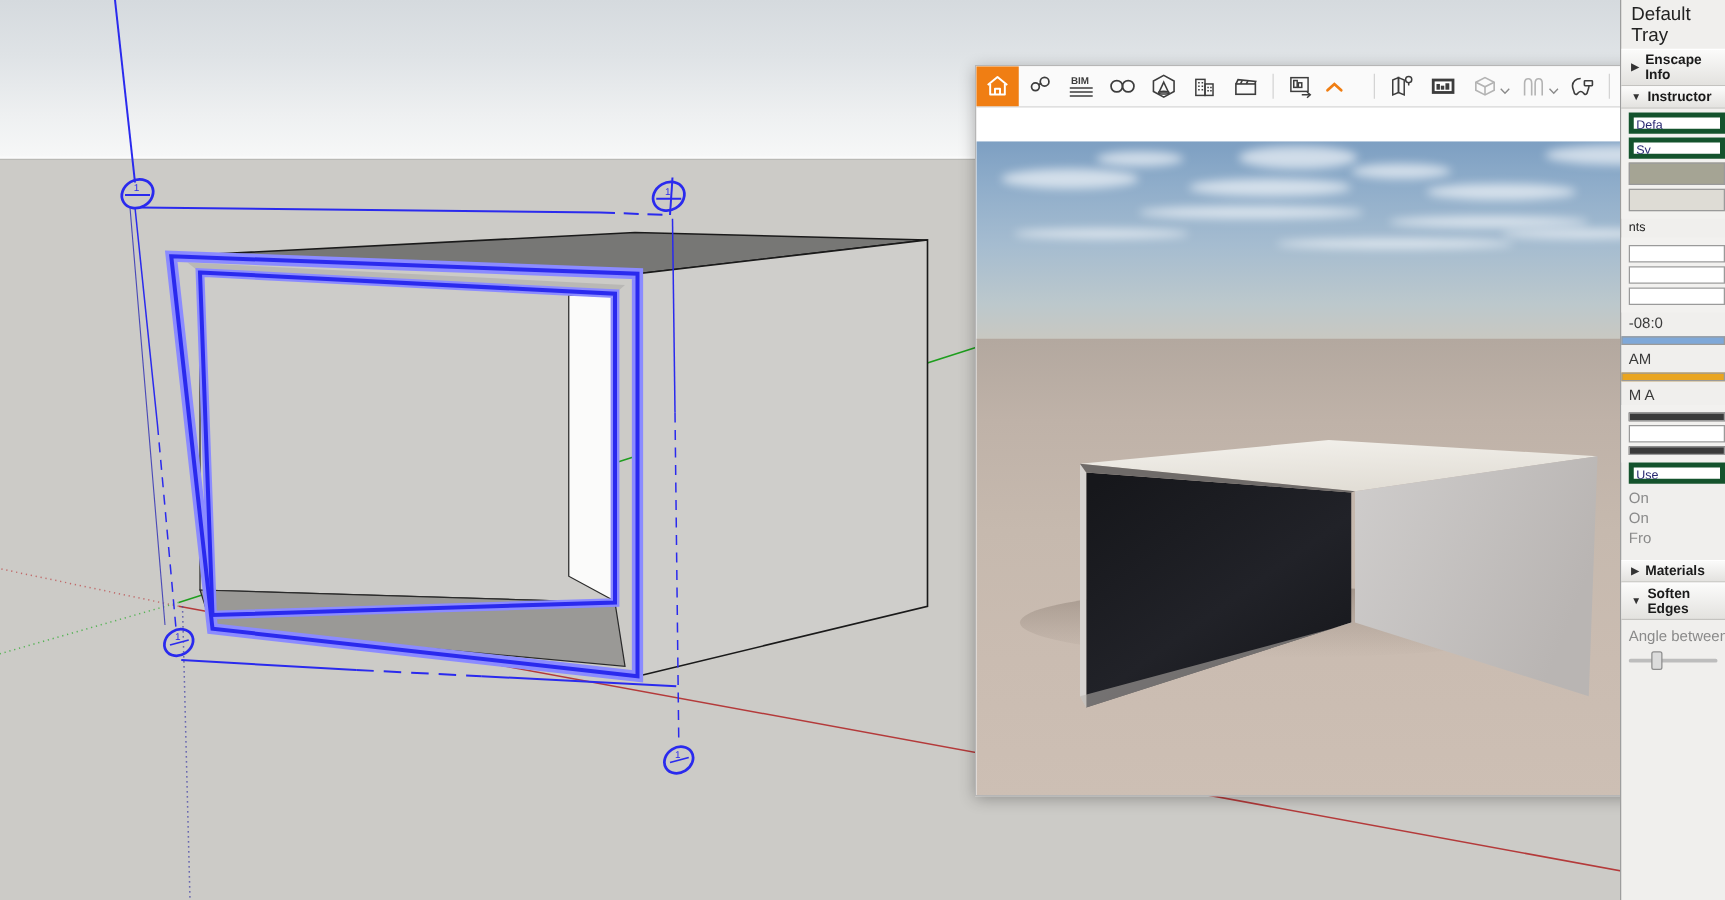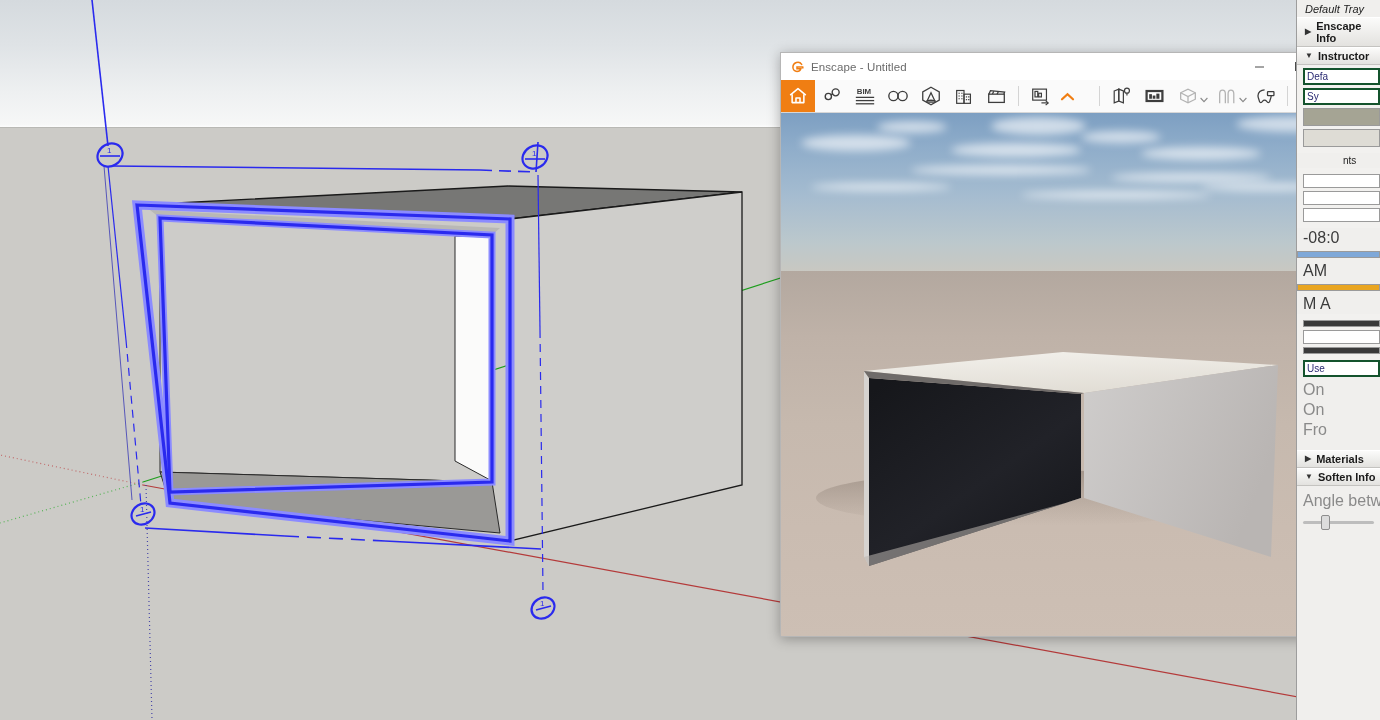--- a/index.html
+++ b/index.html
@@ -87,46 +87,46 @@
   }
 
   
   #default-tray {
     position: absolute; right: 0; top: 0; width: 84px; height: 720px;
     background: #f0efed;
     border-left: 1px solid #9d9d9d;
     font-size: 11px; color: #111;
     overflow: hidden;
   }
-  #tray-title { padding: 3px 0 2px 8px; font-size: 11px; color: #222; font-style: italic; }
+  #tray-title { padding: 3px 0 2px 8px; font-size: 15px; color: #222; }
   .tray-section {
     display: flex; align-items: center; gap: 5px;
     padding: 2px 0 2px 8px;
     background: linear-gradient(180deg,#fbfbfa,#e3e2df);
     border-top: 1px solid #ffffff;
     border-bottom: 1px solid #c4c3c0;
     font-weight: bold; font-size: 11px; color: #1a1a1a;
   }
   .tri { font-size: 8px; color: #333; line-height: 1; }
   .tray-body { background: #f2f1ef; padding: 3px 0 3px 6px; }
   .tray-row { display: flex; align-items: center; gap: 4px; margin-bottom: 3px; }
   .mini-field {
-    height: 17px; background: #fff; border: 2px solid #14532d;
+    height: 17px; background: #fff; border: 4px solid #14532d;
     font-size: 10px; color: #2a2a72; padding: 1px 2px; overflow: hidden; white-space: nowrap;
     flex: 1 1 auto;
   }
   .mini-box { height: 18px; border: 1px solid #9a9a9a; background: #fff; flex: 1 1 auto; }
   .swatch-a { background: #a5a494; }
   .swatch-b { background: #dedcd5; }
   .bar { height: 14px; border: 1px solid #9a9a9a; background: #fff; margin: 3px 0; }
   .bar.blue { background: #7fa8d8; height: 7px; }
   .bar.orange { background: #e9a520; height: 7px; }
   .bar.dark { background: #3a3a3a; height: 7px; }
-  .tray-small { font-size: 16px; color: #3b3b3b; padding: 1px 0 1px 6px; white-space: nowrap; }
-  .tray-text { font-size: 10px; color: #222; padding: 2px 0 2px 6px; white-space: nowrap; margin-left: 40px; }
+  .tray-small { font-size: 12px; color: #3b3b3b; padding: 1px 0 1px 6px; white-space: nowrap; }
+  .tray-text { font-size: 10px; color: #222; padding: 2px 0 2px 6px; white-space: nowrap; }
   .hint { color: #8a8a8a; }
   .slider-track { height: 3px; background: #bdbdbd; border-radius: 2px; margin: 10px 6px 0 6px; position: relative; }
   .slider-thumb { position: absolute; left: 18px; top: -6px; width: 9px; height: 15px; background: #dcdcdc; border: 1px solid #8d8d8d; border-radius: 2px; }
 </style>
 </head>
 <body>
 
 <div id="sketchup-app">
 
   <div id="su-sky"></div>
@@ -198,45 +198,20 @@
     <g>
       <ellipse cx="543" cy="608" rx="12" ry="10" fill="none" stroke="#2a2aee" stroke-width="2.2" transform="rotate(-32 543 608)"></ellipse>
       <line x1="536" y1="610" x2="551" y2="606" stroke="#2a2aee" stroke-width="1.4"></line>
       <text x="540" y="606" font-size="8" fill="#2a2aee" font-family="'Liberation Sans',sans-serif">1</text>
     </g>
   </svg>
 </div>
 
 <div id="enscape-window">
 
-  <div id="enscape-titlebar">
-    <svg id="enscape-logo" viewBox="0 0 24 24">
-      <path d="M20 7.5c-2-3-5.6-4.2-9-3.1C7.4 5.6 5 9 5 12.6c0 3.8 3 7 7 7 3 0 5.6-1.9 6.6-4.6H12v-3h9.8c.2.8.2 1 .2 1.6" fill="none" stroke="#f07e13" stroke-width="2.6" stroke-linecap="round"></path>
-    </svg>
-    <span id="enscape-title">Enscape - Untitled</span>
-
-    <div id="win-ctrl">
-      <div class="win-btn">
-        <svg width="11" height="11" viewBox="0 0 11 11">
-            <line x1="1" y1="6" x2="10" y2="6" stroke="#4a4a4a" stroke-width="1"></line>
-          </svg>
-      </div>
-      <div class="win-btn">
-        <svg width="11" height="11" viewBox="0 0 11 11">
-            <rect x="1.5" y="1.5" width="8" height="8" fill="none" stroke="#4a4a4a" stroke-width="1"></rect>
-          </svg>
-      </div>
-      <div class="win-btn">
-        <svg width="11" height="11" viewBox="0 0 11 11">
-            <line x1="1.5" y1="1.5" x2="9.5" y2="9.5" stroke="#4a4a4a" stroke-width="1"></line>
-            <line x1="9.5" y1="1.5" x2="1.5" y2="9.5" stroke="#4a4a4a" stroke-width="1"></line>
-          </svg>
-      </div>
-    </div>
-  </div>
 
   <div id="enscape-toolbar">
 
     <div class="tb-btn home">
       <svg width="22" height="22" viewBox="0 0 24 24" fill="none" stroke="#fff" stroke-width="1.7" stroke-linejoin="round">
         <path d="M3.5 11 12 4l8.5 7"></path>
           <path d="M5.6 10v9.2h12.8V10"></path>
           <path d="M9.8 19.2v-5.1h4.4v5.1"></path>
       </svg>
     </div>
@@ -504,21 +479,21 @@
   <div class="tray-small hint">On</div>
   <div class="tray-small hint">Fro</div>
 
   <div class="tray-section" style="margin-top:10px;">
     <span class="tri">▶</span>
     <span>Materials</span>
   </div>
 
   <div class="tray-section">
     <span class="tri">▼</span>
-    <span>Soften Info</span>
+    <span>Soften Edges</span>
   </div>
 
   <div class="tray-small hint" style="padding-top:6px;">Angle between no</div>
 
   <div class="slider-track">
     <div class="slider-thumb"></div>
   </div>
 </div>
 
 </body></html>

